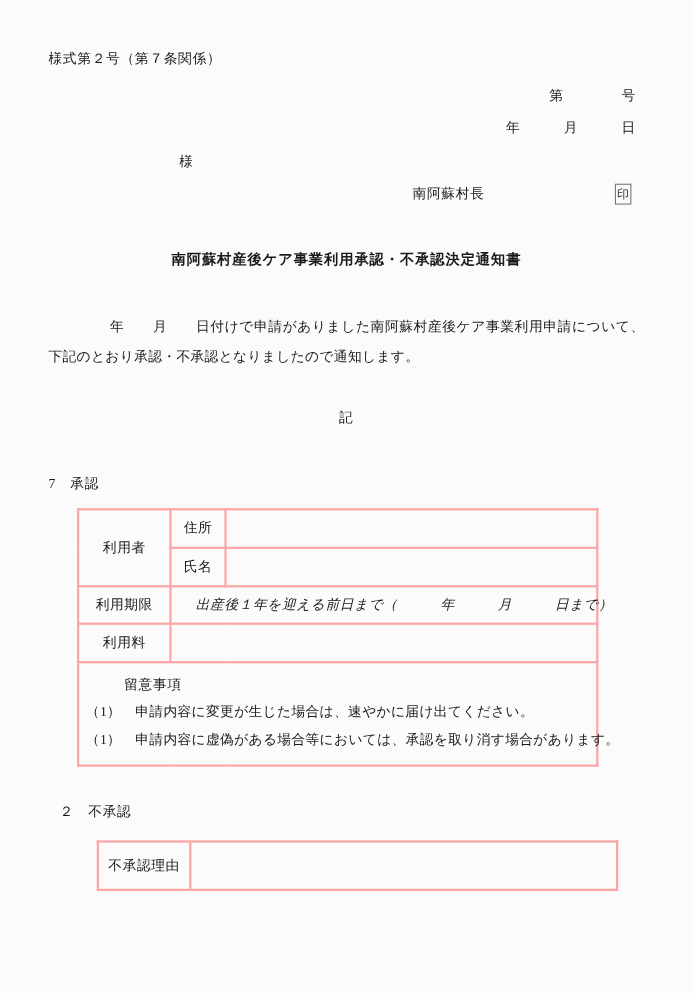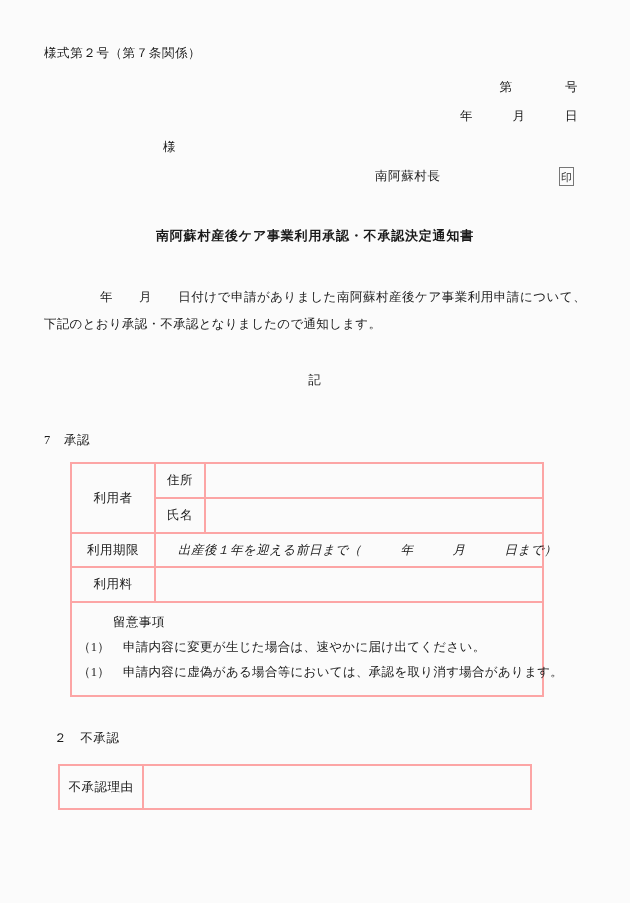--- a/index.html
+++ b/index.html
@@ -169,21 +169,21 @@
   .notes-title {
     letter-spacing: 0.5px;
     margin-left: 35px;
   }
   .note-line {
     white-space: pre;
     letter-spacing: 0.3px;
   }
 
   #denial-table {
-    left: 58px;
+    left: 88px;
     top: 764px;
     width: 474px;
   }
   #denial-table td.lbl {
     text-align: center;
     width: 82px;
     height: 42px;
   }
 </style>
 </head>

